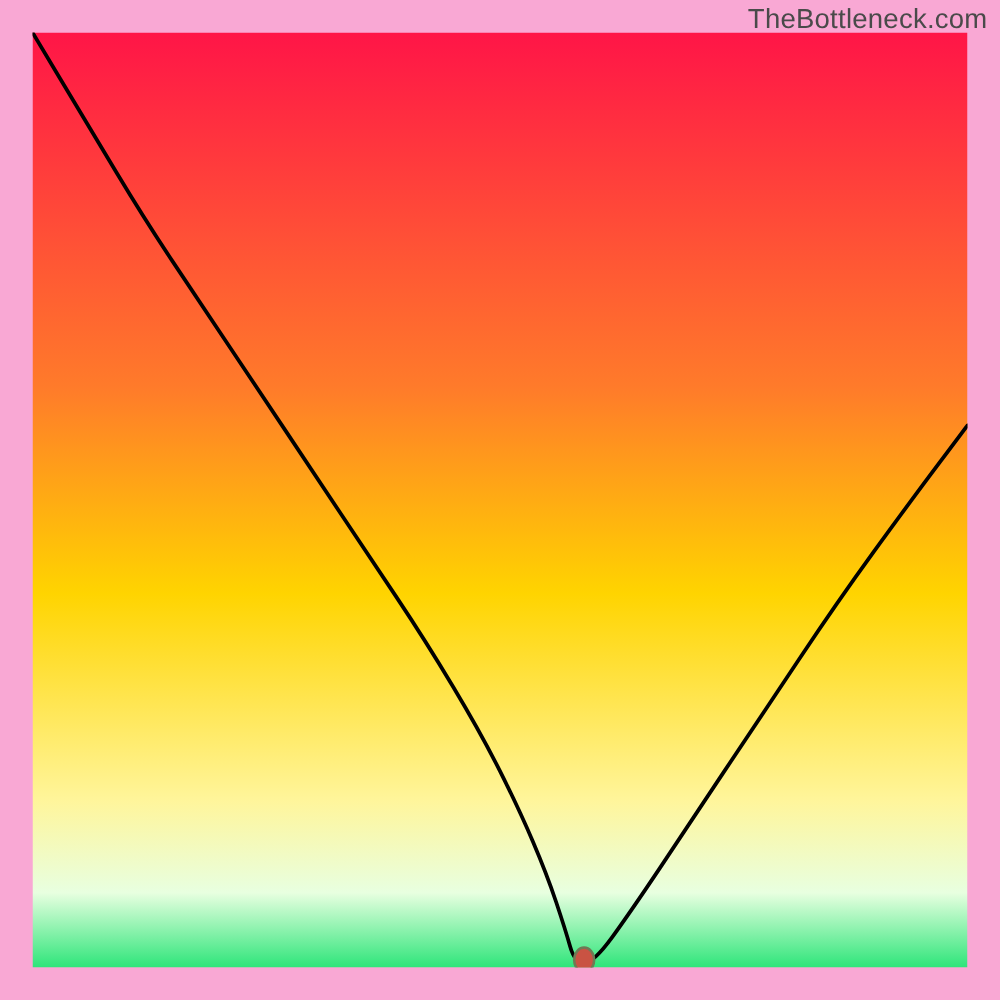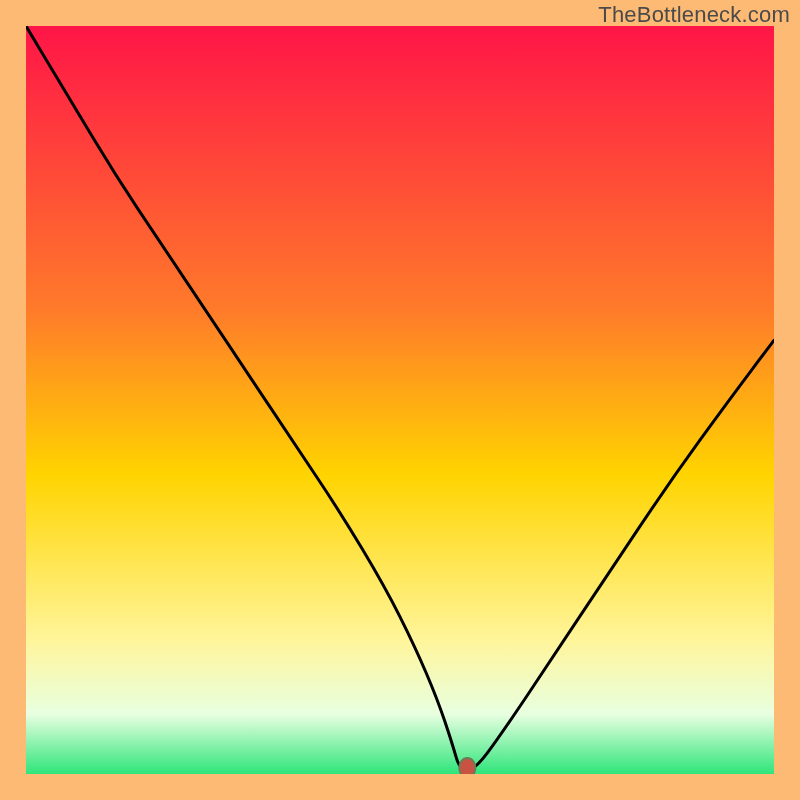--- a/index.html
+++ b/index.html
@@ -8,21 +8,21 @@
     width: 800px;
     height: 800px;
     background: #000;
     font-family: -apple-system, BlinkMacSystemFont, "Segoe UI", Arial, sans-serif;
     overflow: hidden;
   }
   .frame {
     position: absolute;
     left: 0; top: 0;
     width: 800px; height: 800px;
-    background: #fdba74;
+    background: #f9a8d4;
   }
   .watermark {
     position: absolute;
     top: 2px;
     right: 10px;
     color: #4a4a4a;
     font-size: 22px;
     font-weight: 500;
     letter-spacing: 0.2px;
     user-select: none;

